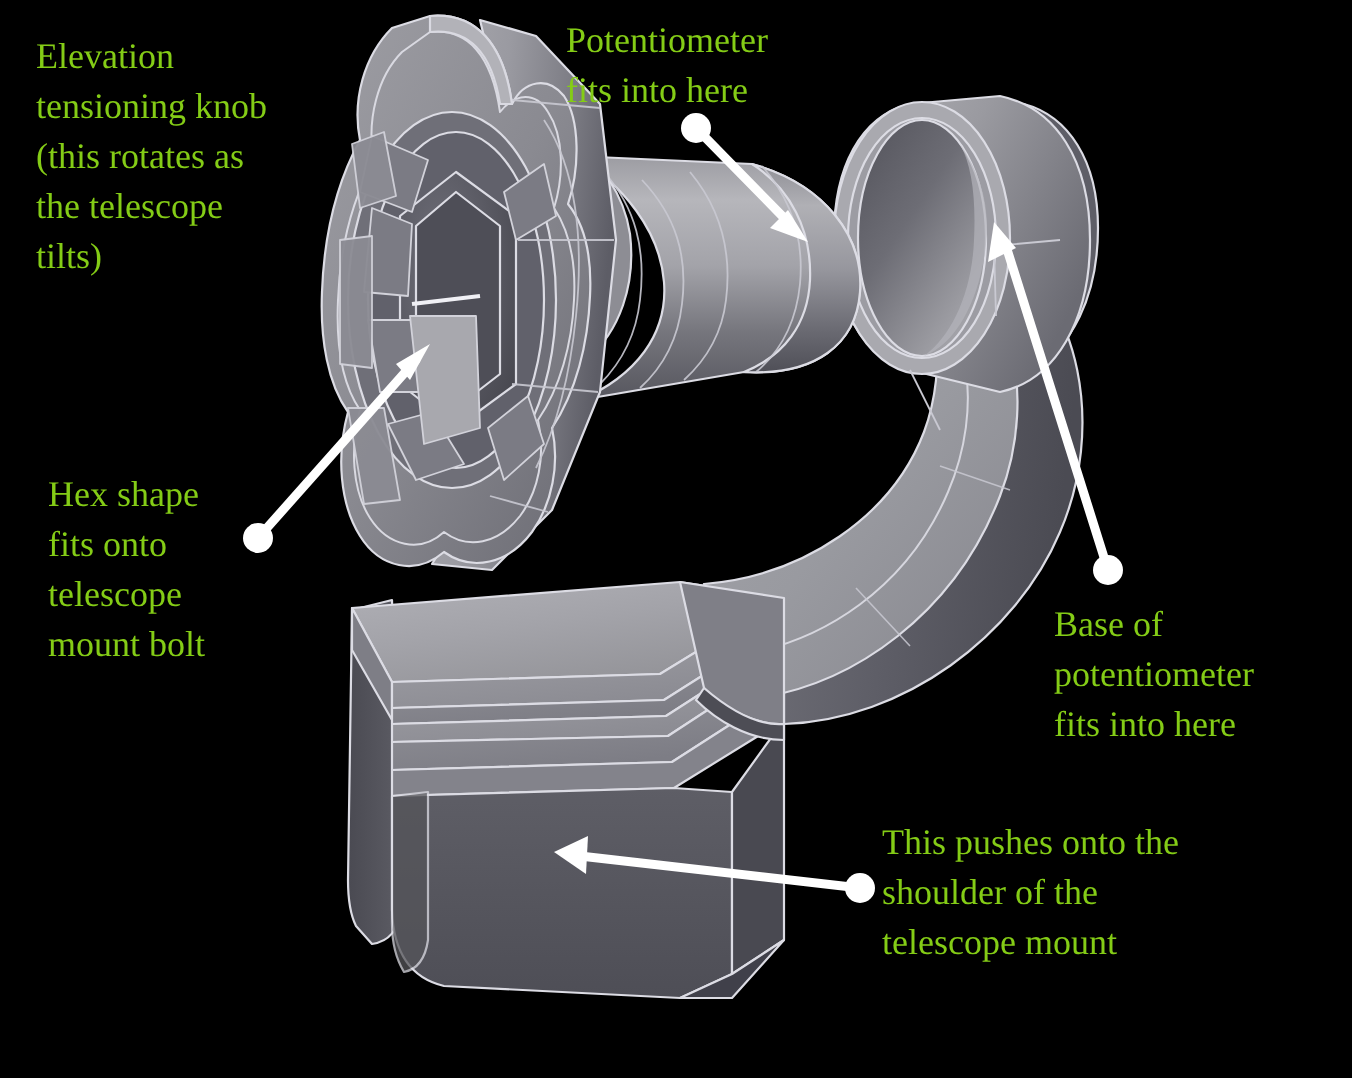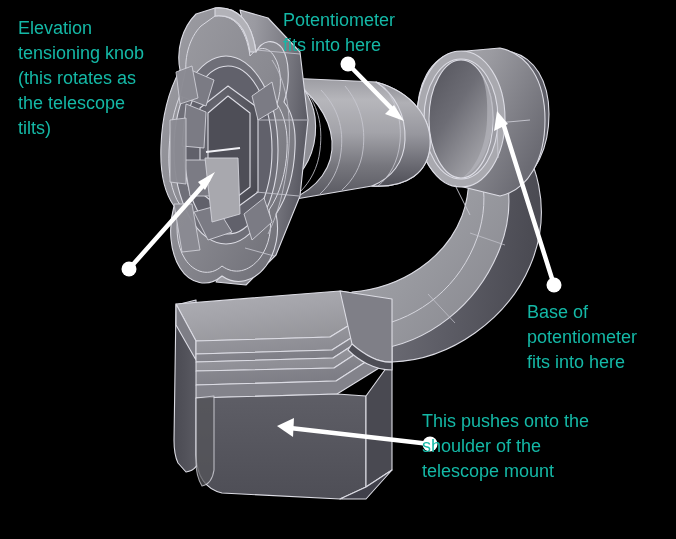--- a/index.html
+++ b/index.html
@@ -6,33 +6,33 @@
   #stage{
     position:relative;
     width:676px;height:539px;
     background:#000000;
     overflow:hidden;
     font-family:"Liberation Sans", sans-serif;
   }
   .cad{position:absolute;left:0;top:0;width:676px;height:539px;}
   .anno{
     position:absolute;
-    color:#14b8a6;
-    font-family:Liberation Sans, sans-serif;
+    color:#84cc16;
+    font-family:Liberation Serif, serif;
     font-size:18px;
     line-height:25px;
     white-space:pre-line;
     letter-spacing:0px;
     -webkit-font-smoothing:antialiased;
   }
   #label-elevation{left:18px;top:16px;}
   #label-potentiometer{left:283px;top:8px;}
   #label-hex{left:24px;top:235px;}
   #label-base{left:527px;top:300px;}
-  #label-shoulder{left:422px;top:409px;}
+  #label-shoulder{left:441px;top:409px;}
 </style>
 </head>
 <body>
 
 <div id="stage">
 
   <svg class="cad" viewBox="0 0 676 539">
     <defs>
       <linearGradient id="gShaftV" x1="0" y1="0" x2="0" y2="1">
         <stop offset="0" stop-color="#9c9ca2"></stop>
@@ -312,20 +312,24 @@
 
   <div class="anno" id="label-elevation">Elevation
 tensioning knob
 (this rotates as
 the telescope
 tilts)</div>
 
   <div class="anno" id="label-potentiometer">Potentiometer
 fits into here</div>
 
+  <div class="anno" id="label-hex">Hex shape
+fits onto
+telescope
+mount bolt</div>
 
   <div class="anno" id="label-base">Base of
 potentiometer
 fits into here</div>
 
   <div class="anno" id="label-shoulder">This pushes onto the
 shoulder of the
 telescope mount</div>
 
 </div>

